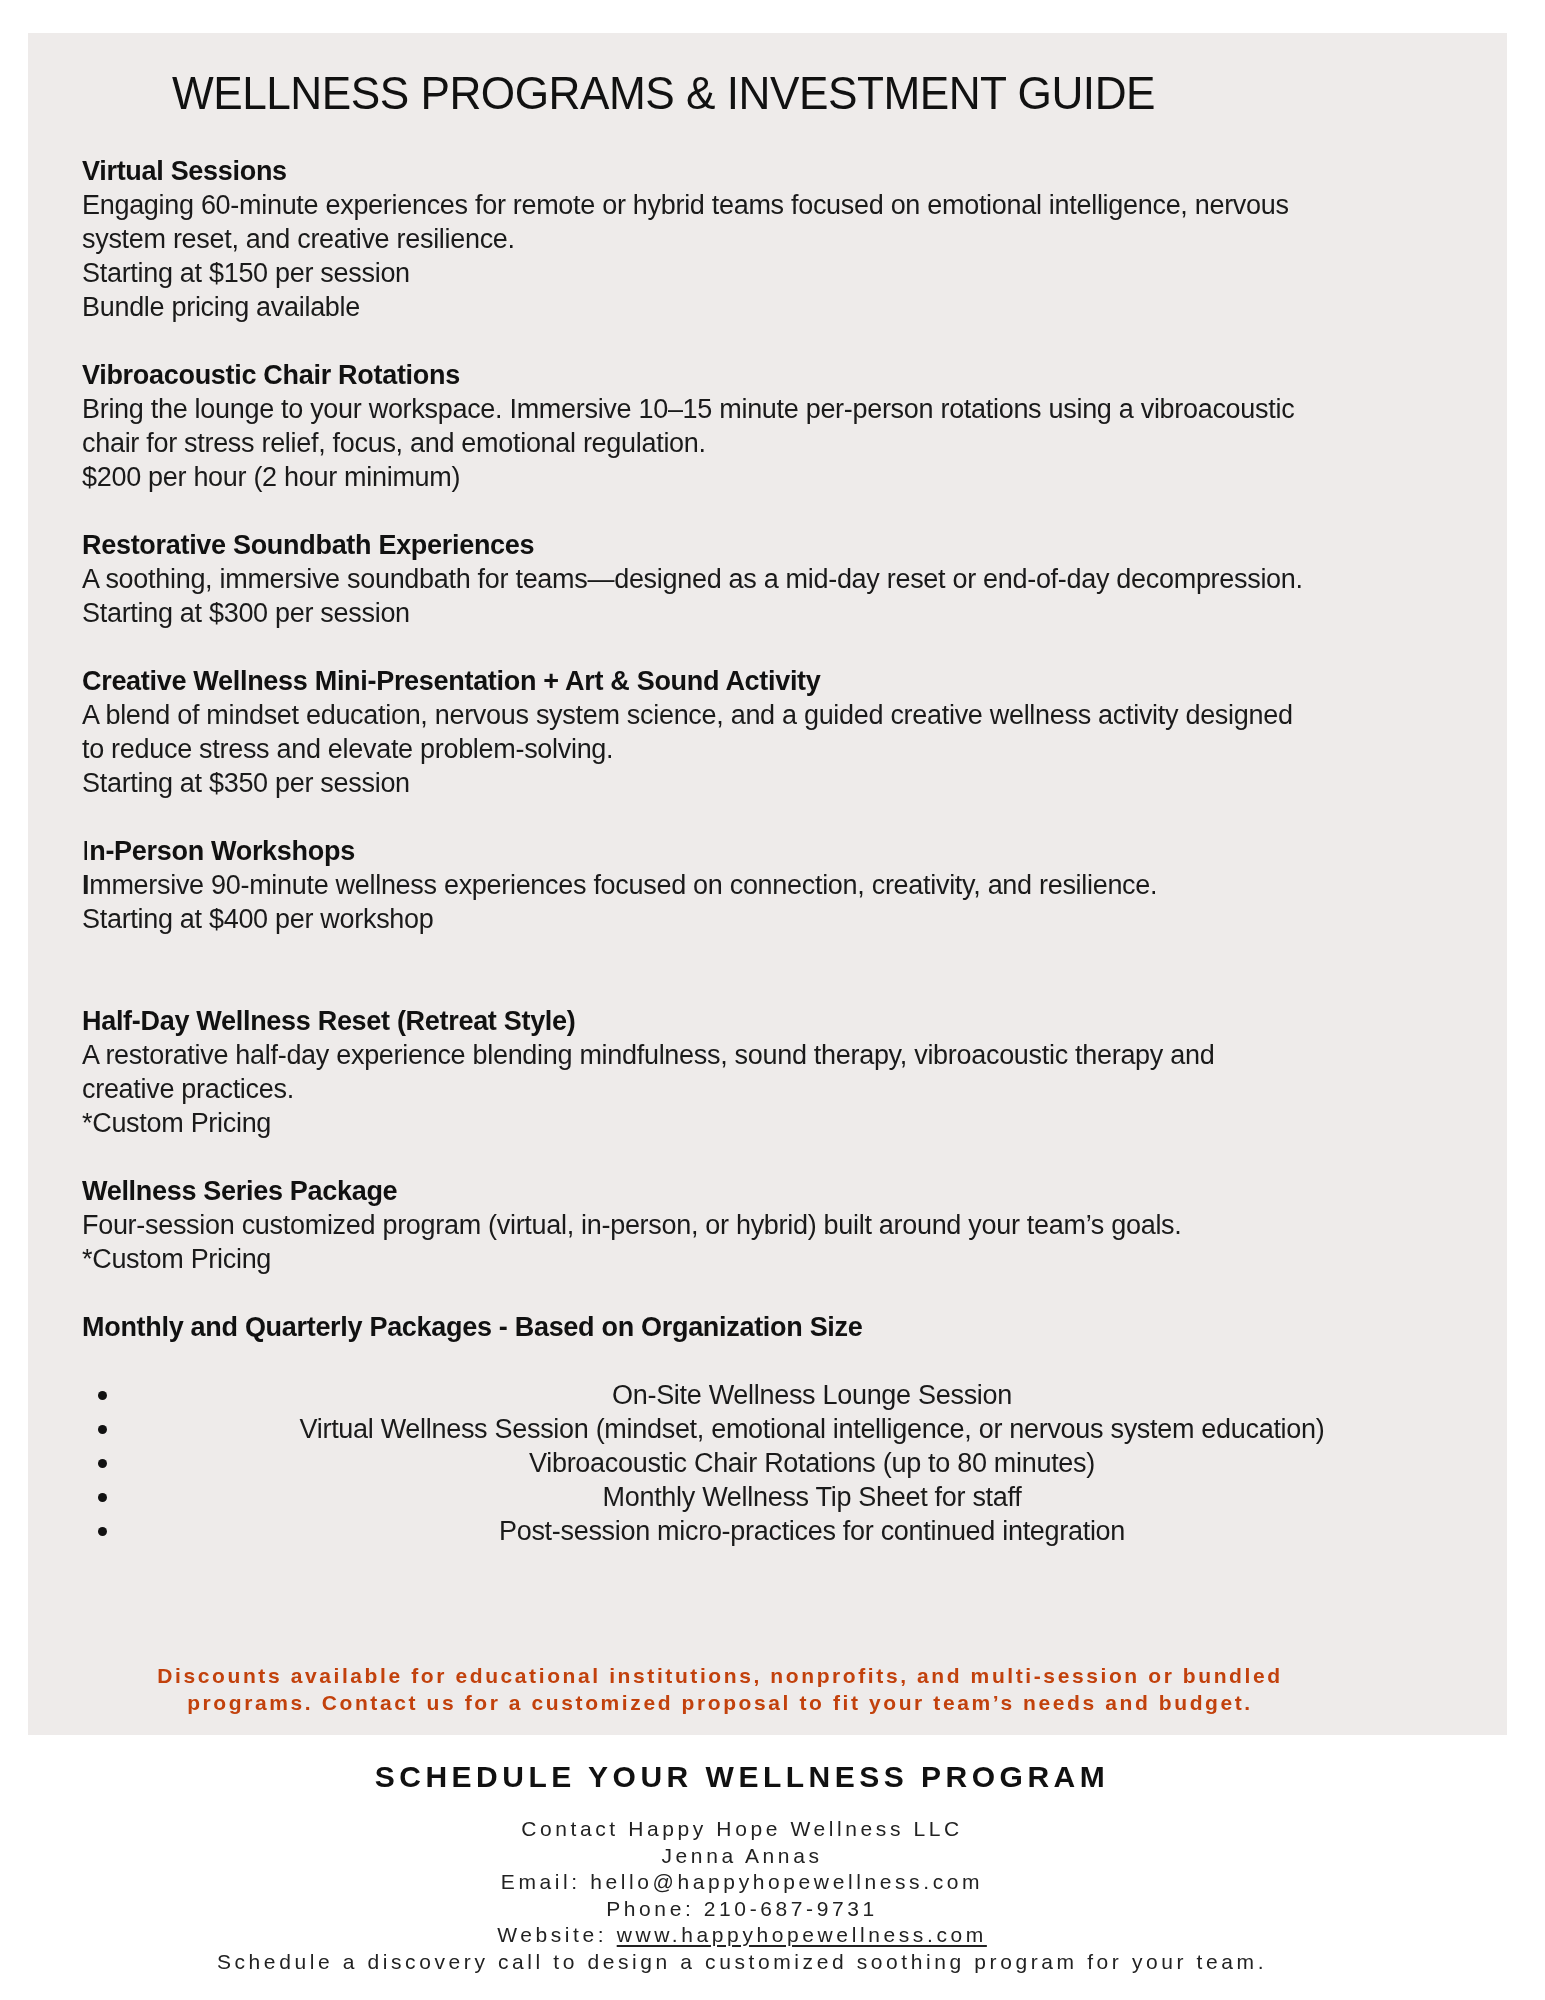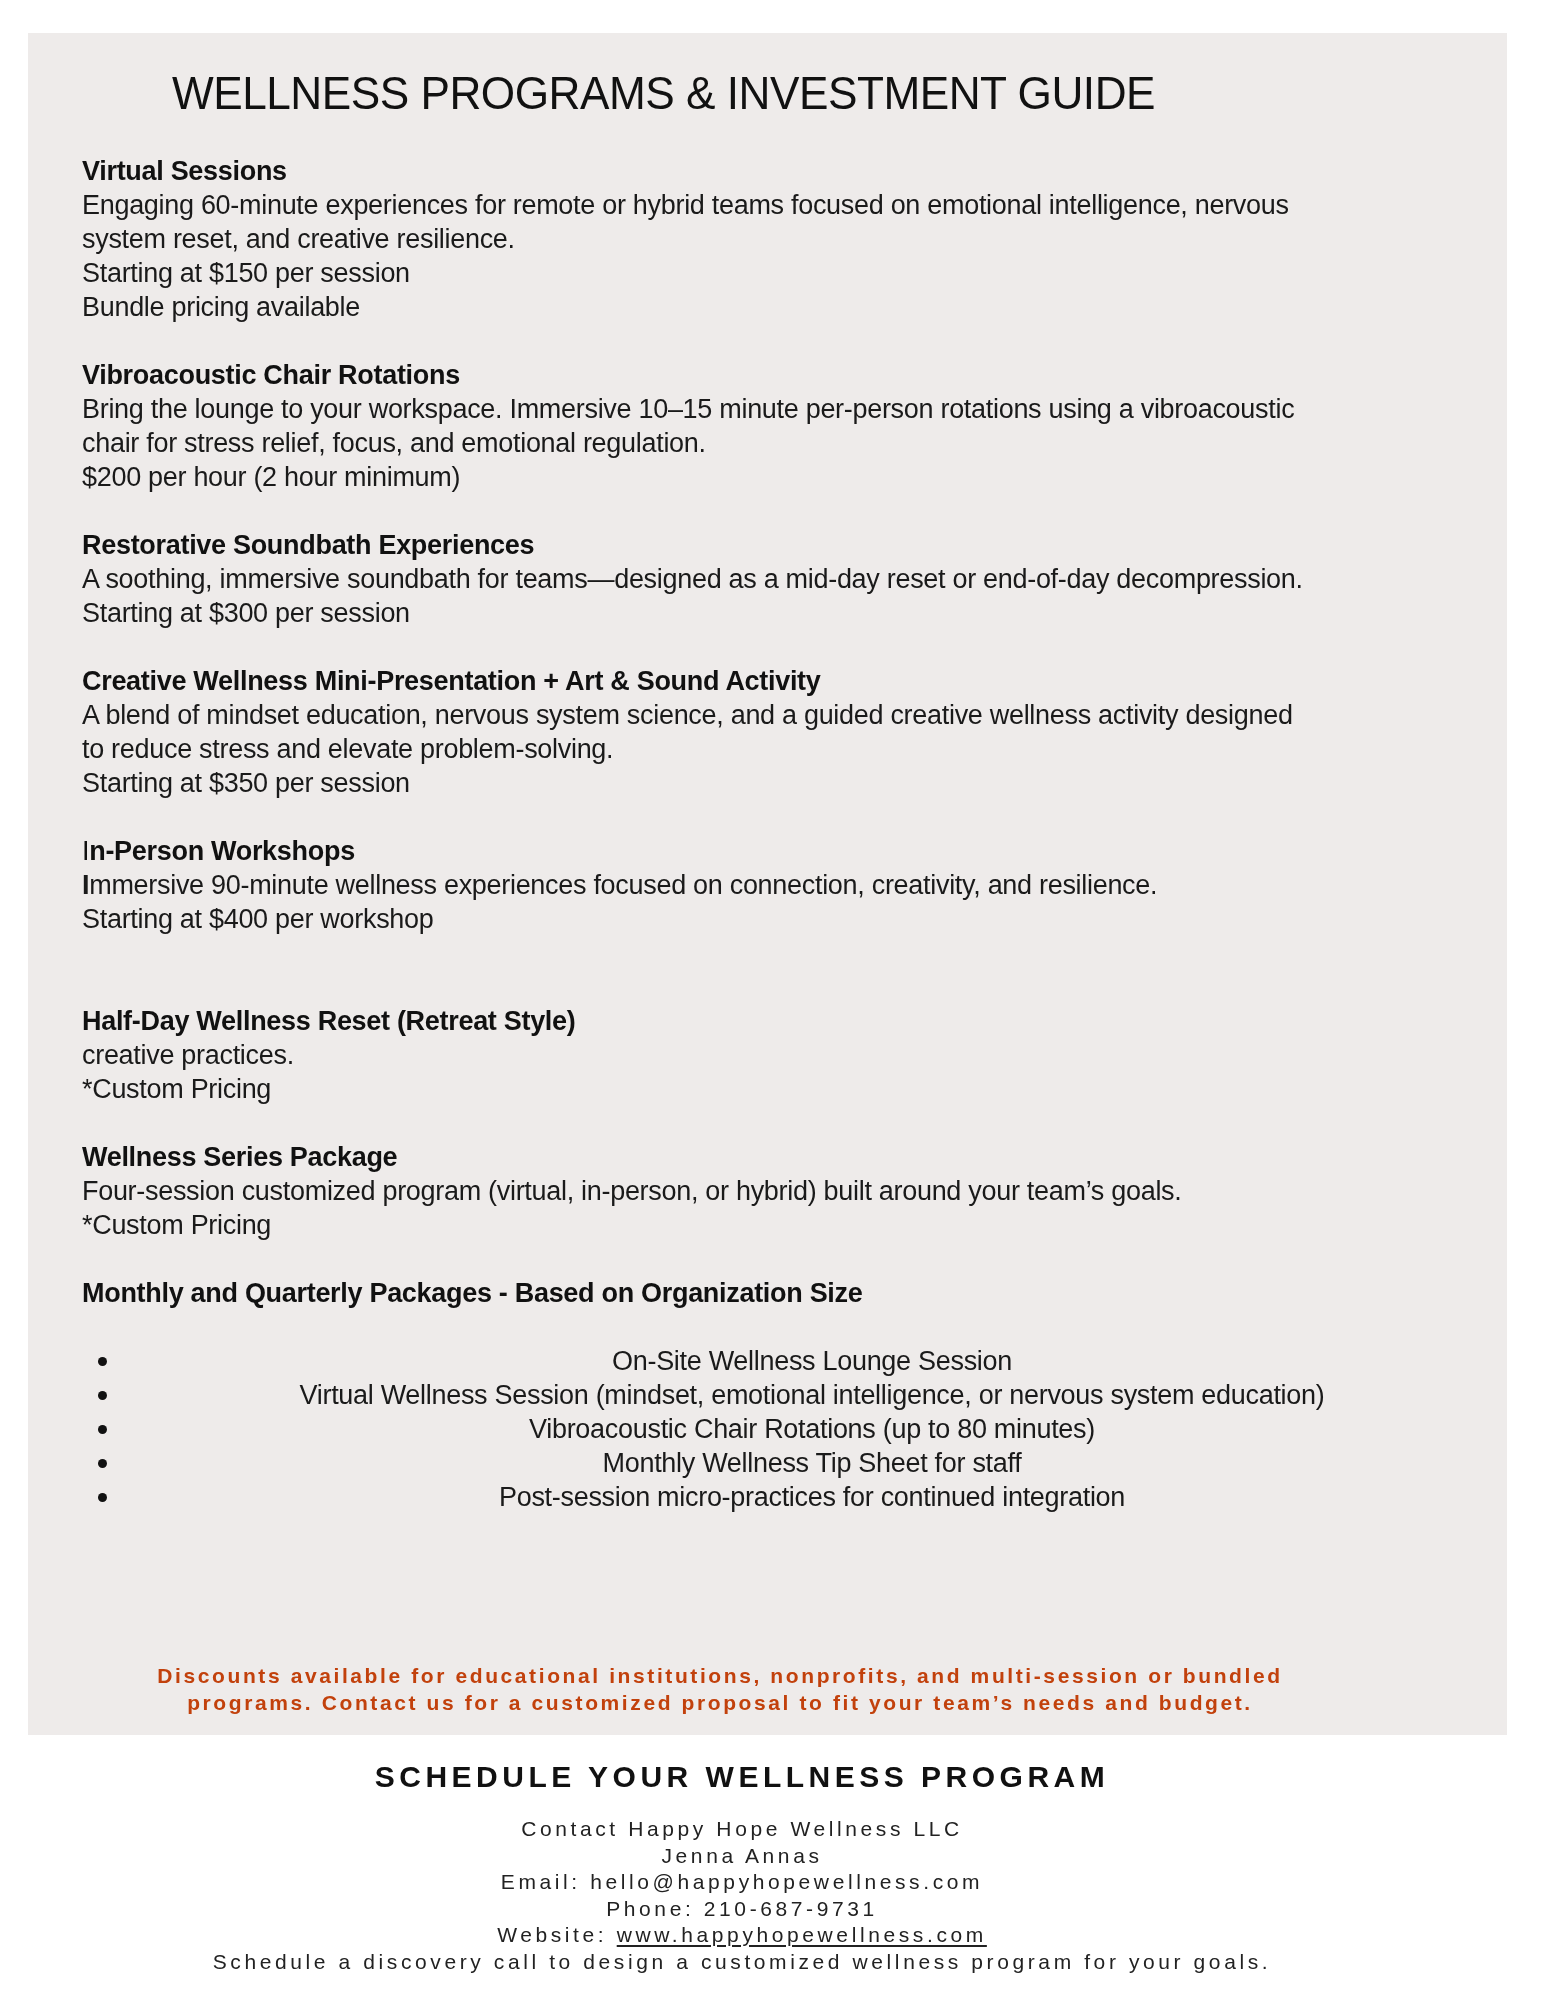--- a/index.html
+++ b/index.html
@@ -160,20 +160,21 @@
   </div>
 
   <div class="section extra-gap">
     <div class="sec-title"><span class="light">I</span><span>n-Person Workshops</span></div>
     <div class="line"><span class="strong">I</span><span>mmersive 90-minute wellness experiences focused on connection, creativity, and resilience.</span></div>
     <div class="line">Starting at $400 per workshop</div>
   </div>
 
   <div class="section">
     <div class="sec-title">Half-Day Wellness Reset (Retreat Style)</div>
+    <div class="line">A restorative half-day experience blending mindfulness, sound therapy, vibroacoustic therapy and</div>
     <div class="line">creative practices.</div>
     <div class="line">*Custom Pricing</div>
   </div>
 
   <div class="section">
     <div class="sec-title">Wellness Series Package</div>
     <div class="line">Four-session customized program (virtual, in-person, or hybrid) built around your team’s goals.</div>
     <div class="line">*Custom Pricing</div>
   </div>
 
@@ -192,14 +193,14 @@
 <div class="discount">Discounts available for educational institutions, nonprofits, and multi-session or bundled programs. Contact us for a customized proposal to fit your team’s needs and budget.</div>
 
 <div class="schedule-title">SCHEDULE YOUR WELLNESS PROGRAM</div>
 
 <div class="contact">
   <div class="cl">Contact Happy Hope Wellness LLC</div>
   <div class="cl">Jenna Annas</div>
   <div class="cl"><span>Email: </span><span>hello@happyhopewellness.com</span></div>
   <div class="cl"><span>Phone: </span><span>210-687-9731</span></div>
   <div class="cl"><span>Website: </span><span class="link">www.happyhopewellness.com</span></div>
-  <div class="cl">Schedule a discovery call to design a customized wellness program for your goals.</div>
+  <div class="cl">Schedule a discovery call to design a customized soothing program for your team.</div>
 </div>
 
 </body></html>

